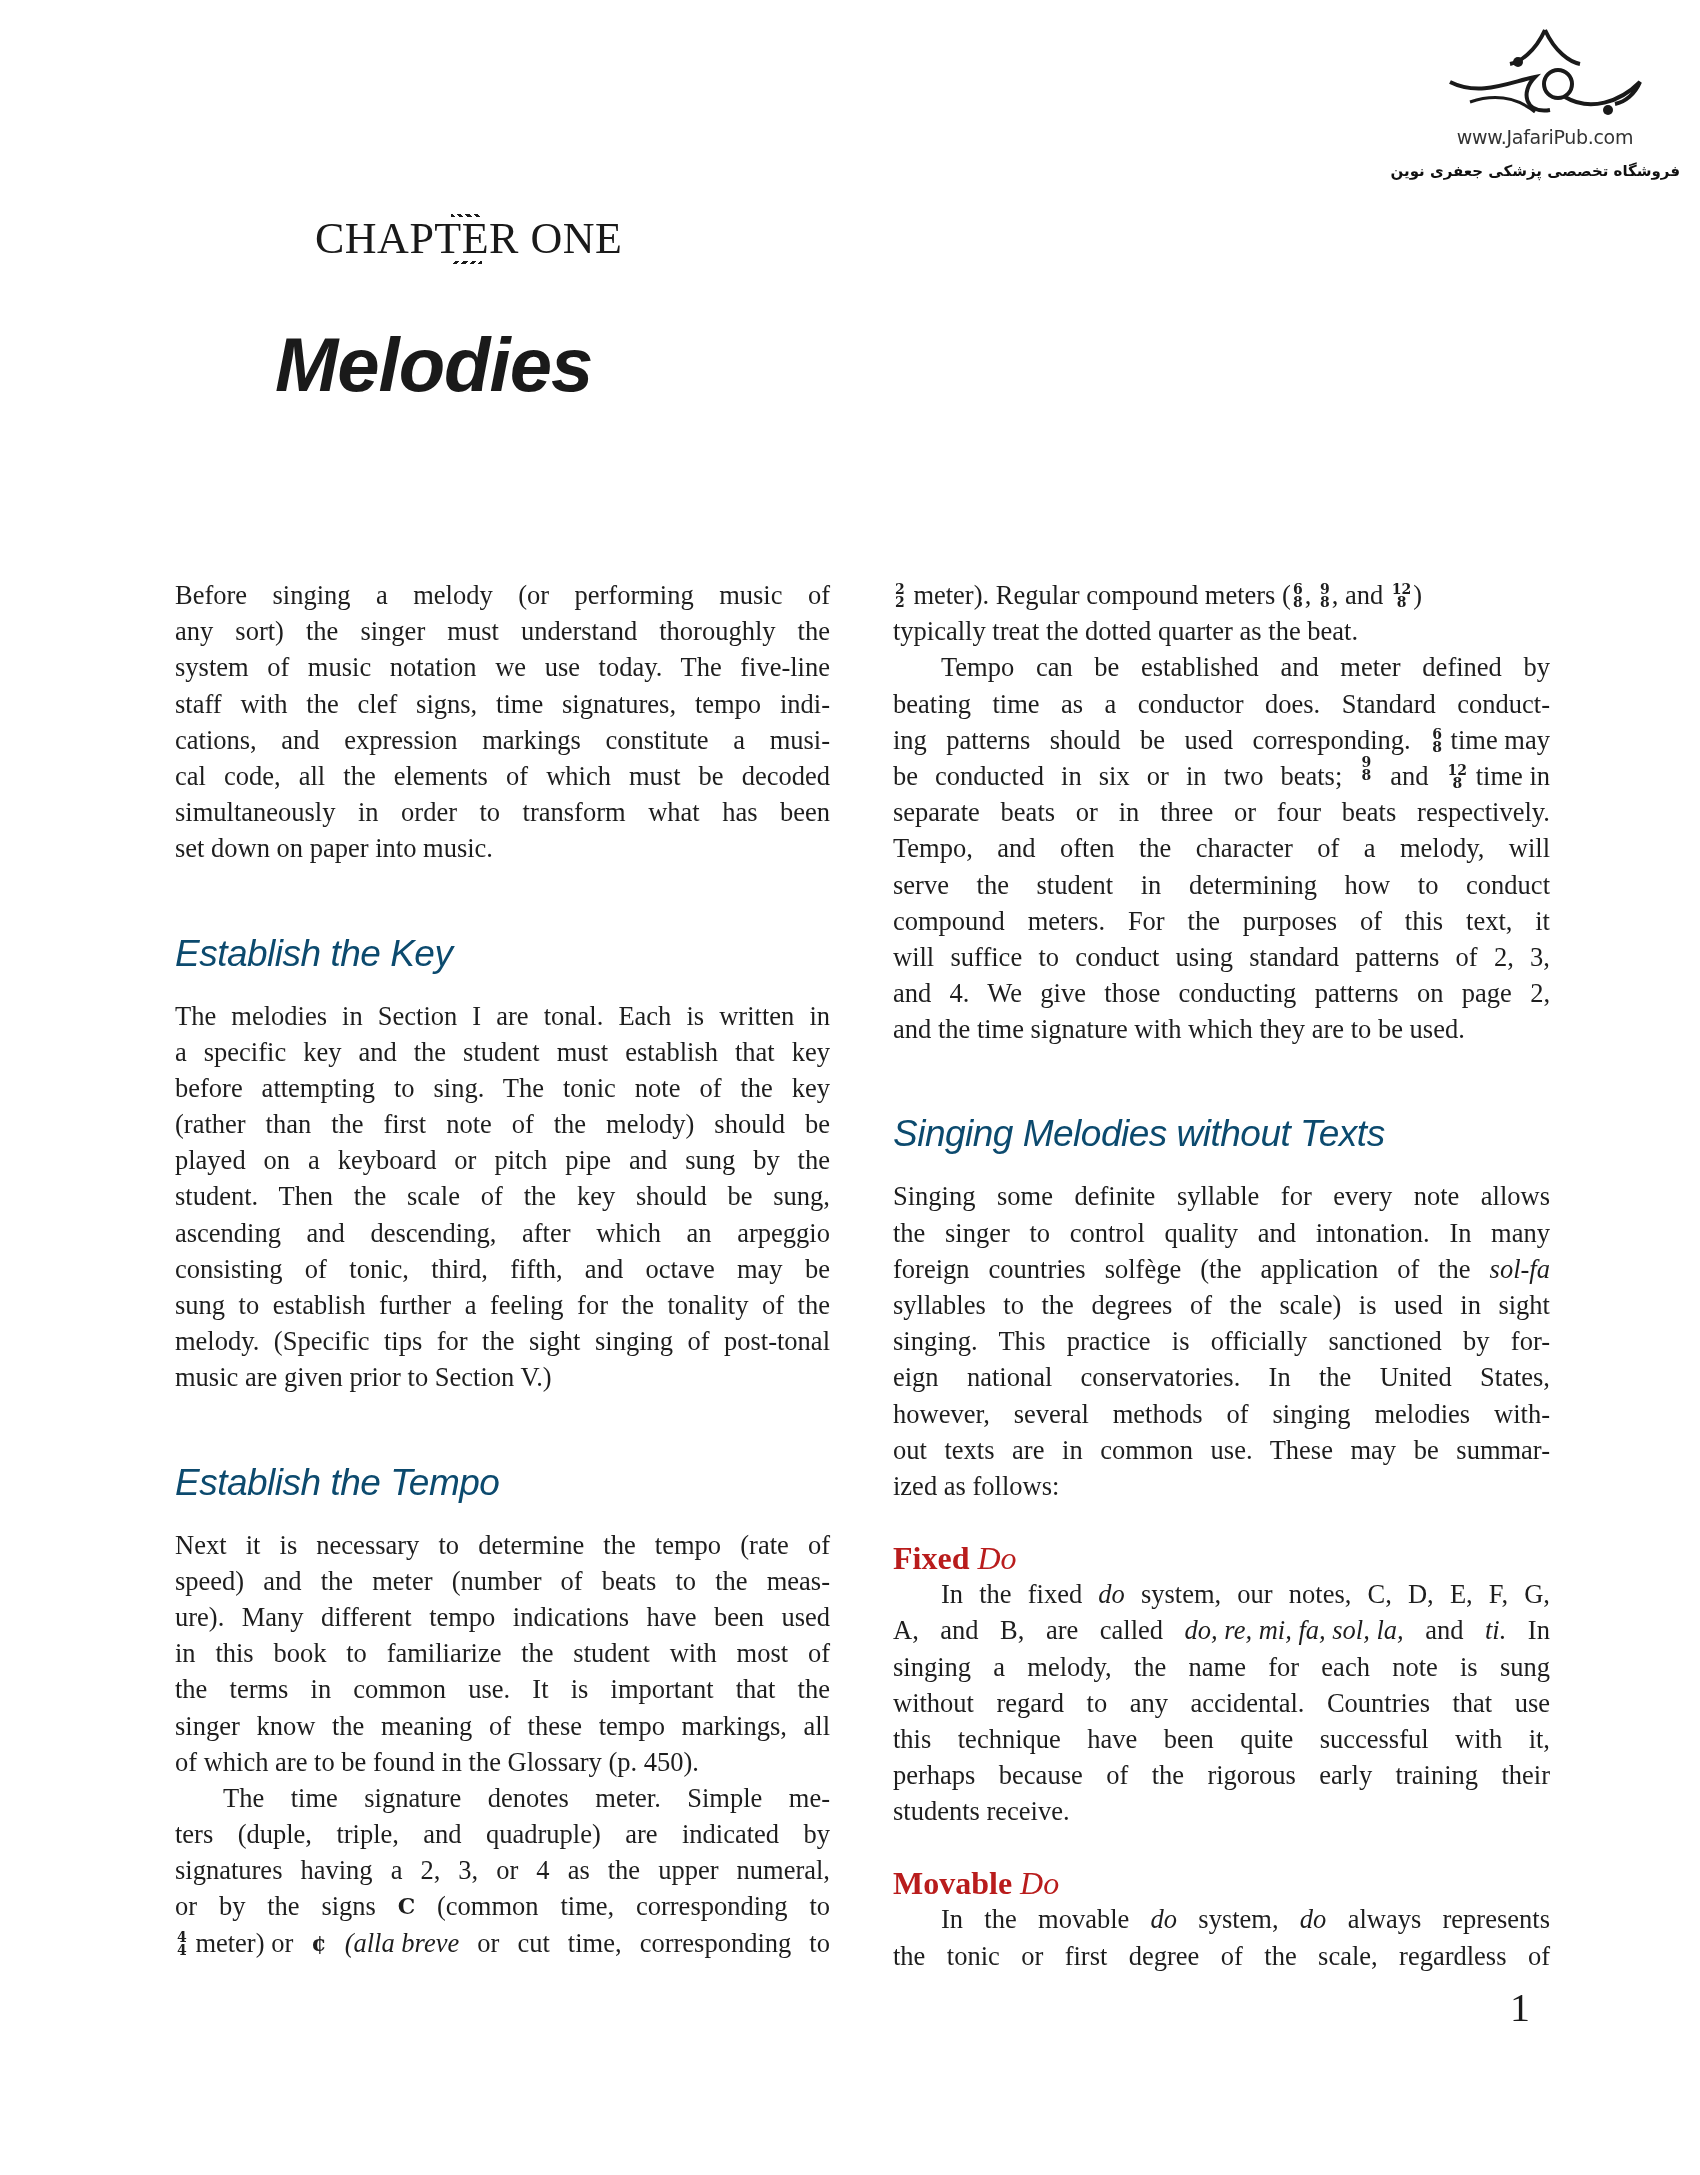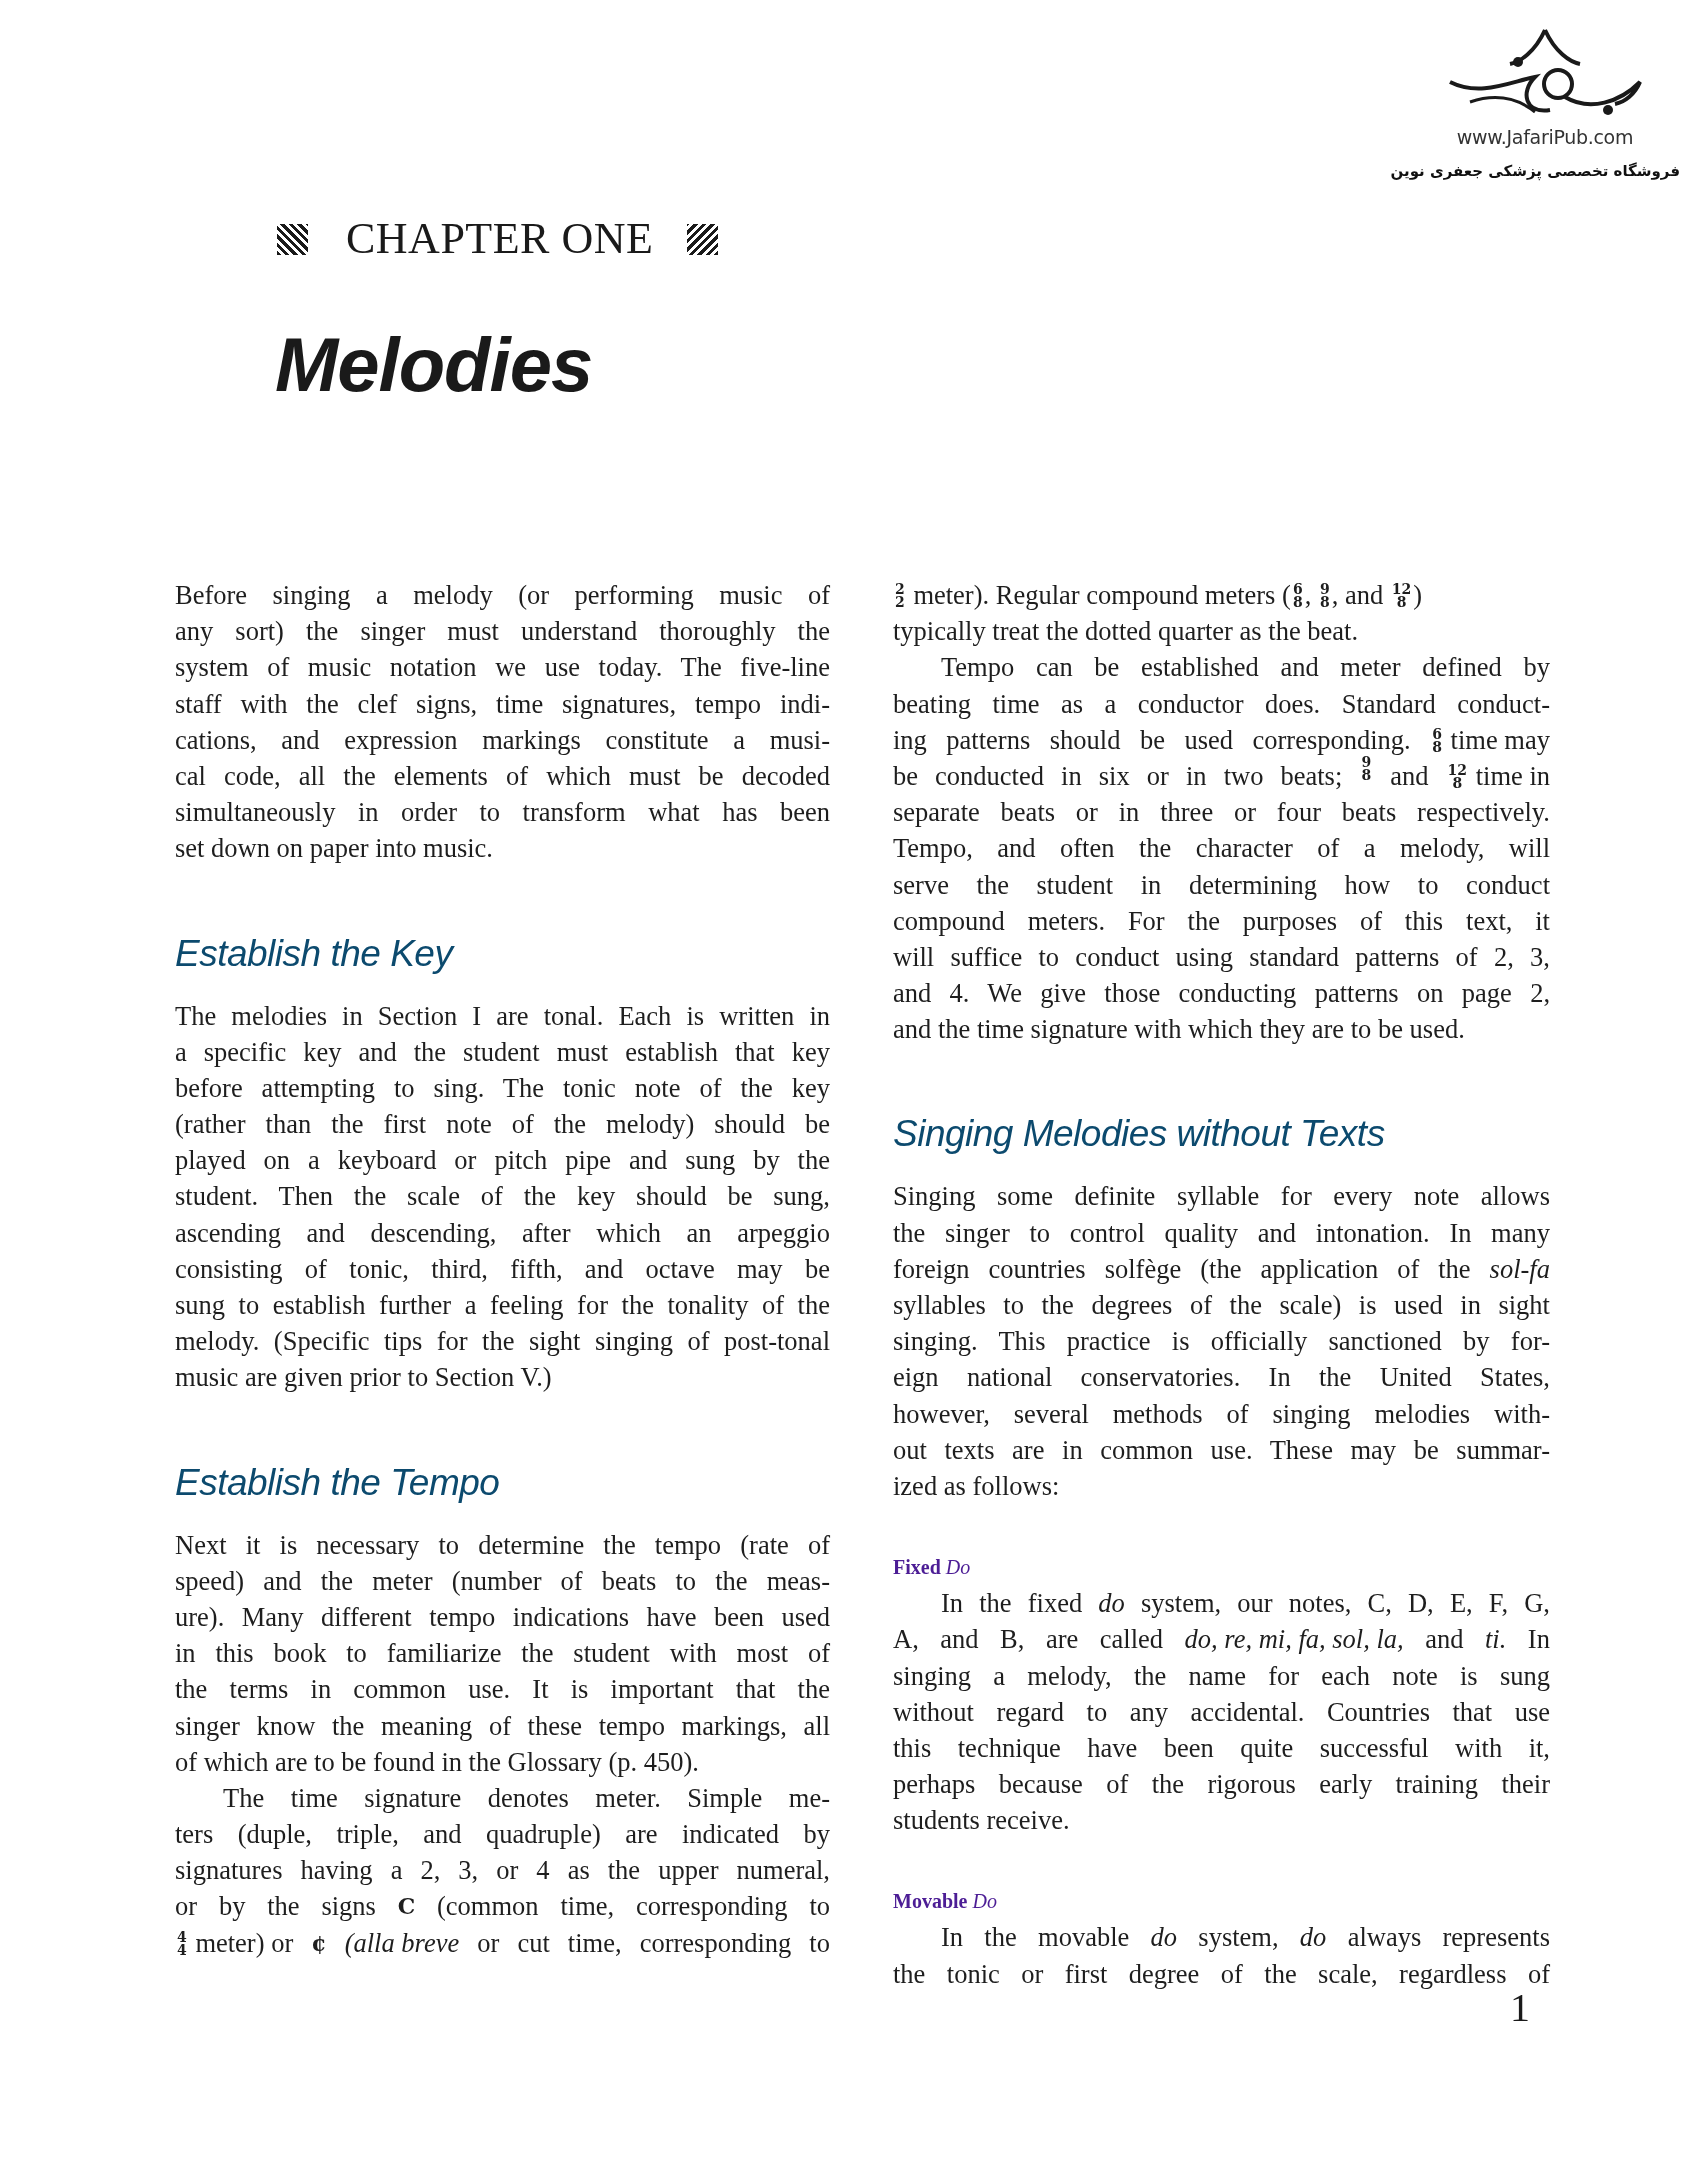--- a/index.html
+++ b/index.html
@@ -8,21 +8,21 @@
 
   
   .logo { position: absolute; left: 1420px; top: 22px; width: 250px; height: 160px; }
   .logo svg { position: absolute; left: 20px; top: 0; }
   .logo .url { position: absolute; left: 0; top: 104px; width: 250px; text-align: center;
     font-family: "DejaVu Sans", sans-serif; font-size: 19px; color: #333; letter-spacing: -0.3px; }
   .logo .fa { position: absolute; left: -40px; top: 140px; width: 300px; text-align: right; direction: rtl;
     font-family: "DejaVu Sans", sans-serif; font-size: 15px; color: #111; font-weight: bold; }
 
   
-  .chapter { position: absolute; left: 277px; top: 214px; height: 50px; display: flex; align-items: center; }
+  .chapter { position: absolute; left: 277px; top: 214px; height: 50px; display: flex; align-items: center; flex-direction: column; }
   .hatch { width: 31px; height: 31px; display: inline-block; }
   .hatch.left { background: repeating-linear-gradient(45deg, #1a1a1a 0 3px, #fff 3px 6px); }
   .hatch.right { background: repeating-linear-gradient(-45deg, #1a1a1a 0 3px, #fff 3px 6px); }
   .chapter-label { font-family: "Liberation Serif", serif; font-size: 44px; letter-spacing: 0.5px;
     margin: 0 34px 0 38px; color: #1a1a1a; line-height: 1; }
   .title { position: absolute; left: 275px; top: 327px; font-family: "Liberation Sans", sans-serif;
     font-weight: bold; font-style: italic; font-size: 76px; letter-spacing: -1px; color: #1a1a1a; line-height: 1; }
 
   
   .col { position: absolute; width: 655px; }
@@ -31,21 +31,21 @@
 
   .p { font-family: "Liberation Serif", serif; font-size: 26.5px; line-height: 36.2px; color: #1e1e1e; }
   .line { display: block; text-align: justify; text-align-last: justify; white-space: nowrap; height: 36.2px; overflow: visible; }
   .line.last { text-align-last: left; }
   .line.indent { text-indent: 48px; }
   .line .word-row { display: flex; justify-content: space-between; width: 100%; }
   .line .word-row.indent { padding-left: 48px; box-sizing: border-box; }
 
   .h2 { font-family: "Liberation Sans", sans-serif; font-weight: normal; font-style: italic; font-size: 37px;
     letter-spacing: -0.5px; color: #0c4a6e; line-height: 1; }
-  .h3 { font-family: "Liberation Serif", serif; font-weight: bold; font-size: 20px; color: #4c1d95; line-height: 36px; margin-top: 9px; }
+  .h3 { font-family: "Liberation Serif", serif; font-weight: bold; font-size: 32px; color: #b91c1c; line-height: 36px; }
   .h3 i { font-weight: normal; font-style: italic; }
 
   .frac { display: inline-flex; flex-direction: column; align-items: center; vertical-align: middle;
     font-family: "DejaVu Serif", serif; font-weight: bold; font-size: 14px; line-height: 13px; margin: 0 2px; position: relative; top: -2px; }
   .sym { font-family: "DejaVu Serif", serif; font-weight: bold; font-size: 22px; }
 
   .page-number { position: absolute; left: 1510px; top: 1984px; font-family: "Liberation Serif", serif;
     font-size: 40px; color: #1a1a1a; }
 </style>
 </head>

